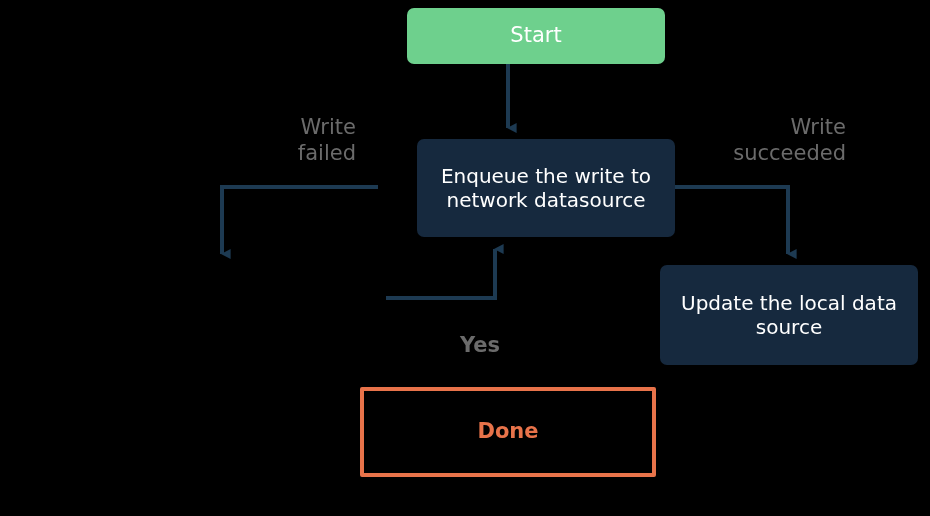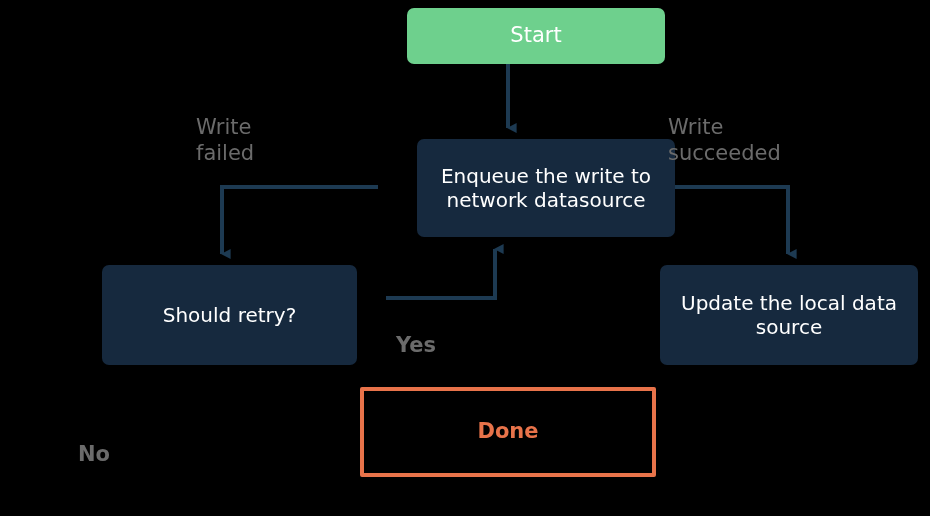--- a/index.html
+++ b/index.html
@@ -91,21 +91,21 @@
 
   .node-label {
     display: block;
     white-space: pre-line;
   }
 
   
   .edge-label {
     position: absolute;
     color: #6b6b6b;
-    text-align: left;
+    text-align: right;
     white-space: pre-line;
     line-height: 1.22;
     z-index: 4;
   }
 
   .lbl-write-failed {
     left: 196px;
     top: 115px;
     width: 160px;
     font-size: 21px;
@@ -178,36 +178,32 @@
 
   <div class="node node-start">
     <span class="node-label">Start</span>
   </div>
 
   <div class="node node-enqueue">
     <span class="node-label">Enqueue the write to
 network datasource</span>
   </div>
 
-  <div class="node node-retry">
-    <span class="node-label">Should retry?</span>
-  </div>
 
   <div class="node node-update">
     <span class="node-label">Update the local data
 source</span>
   </div>
 
   <div class="node node-done">
     <span class="node-label">Done</span>
   </div>
 
   <div class="edge-label lbl-write-failed">Write
 failed</div>
 
   <div class="edge-label lbl-write-succeeded">Write
 succeeded</div>
 
   <div class="edge-label lbl-yes">Yes</div>
 
-  <div class="edge-label lbl-no">No</div>
 
 </div>
 
 </body></html>

